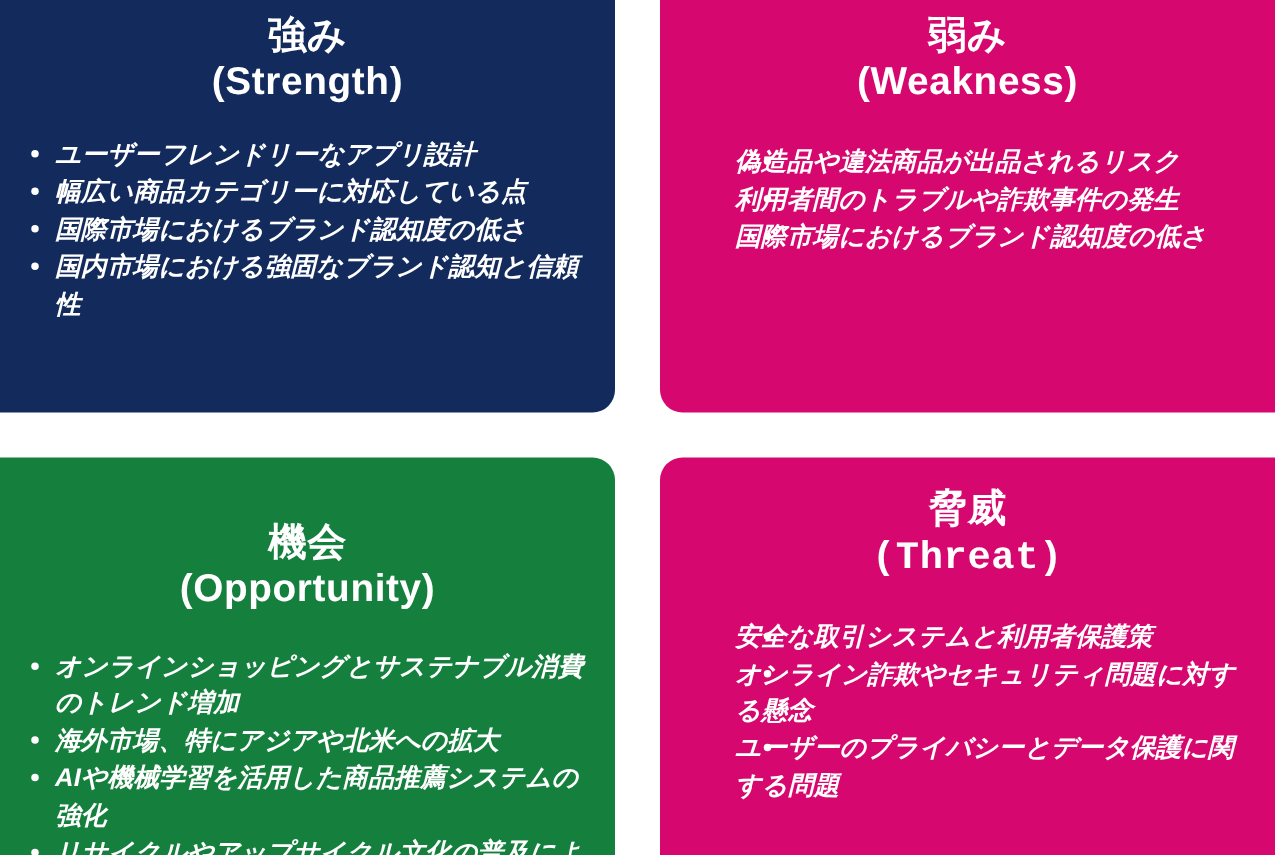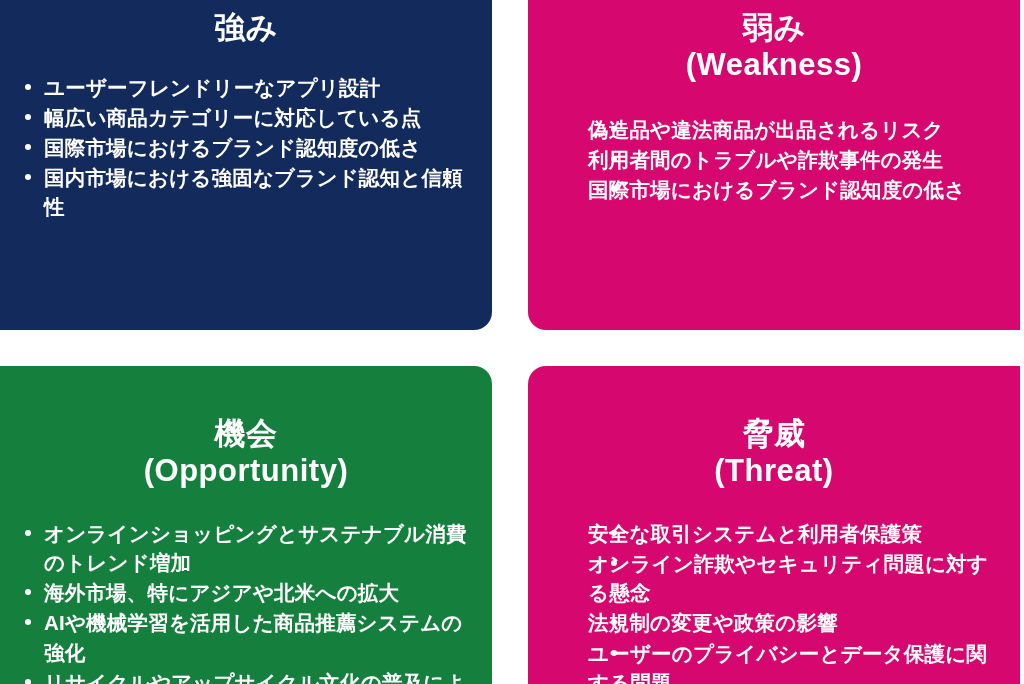--- a/index.html
+++ b/index.html
@@ -59,51 +59,53 @@
     list-style: none;
     font-size: 20.5px;
     line-height: 1.42;
     font-weight: bold;
   }
   .q-list li {
     position: relative;
     margin-bottom: 1px;
     padding-left: 2px;
     letter-spacing: 0.2px;
+    font-style: italic;
   }
   .q-list li::before {
     content: "";
     position: absolute;
     left: -17px;
     top: 11px;
     width: 6px;
     height: 6px;
     border-radius: 50%;
     background: #ffffff;
   }
   
   .quadrant.strength .q-title { margin-top: 2px; }
   .quadrant.strength .q-list { margin-top: 16px; }
   .quadrant.weakness .q-title { margin-top: 2px; }
   .quadrant.weakness .q-list { margin-top: 22px; padding-left: 44px; }
   .quadrant.weakness .q-list li::before { left: 25px; }
   .quadrant.opportunity .q-title { margin-top: 42px; }
   .quadrant.opportunity .q-list { margin-top: 20px; }
-  .quadrant.threat .q-title { margin-top: 42px; }
+  .quadrant.threat .q-title { margin-top: 18px; font-family: Liberation Mono, monospace; }
   .quadrant.threat .q-list { margin-top: 20px; padding-left: 44px; }
   .quadrant.threat .q-list li::before { left: 25px; }
 </style>
 </head>
 <body>
 
 <div class="swot-grid">
 
   <section class="quadrant strength">
     <h2 class="q-title">
       <span class="jp">強み</span>
+      <span class="en">(Strength)</span>
     </h2>
     <ul class="q-list">
       <li>ユーザーフレンドリーなアプリ設計</li>
       <li>幅広い商品カテゴリーに対応している点</li>
       <li>国際市場におけるブランド認知度の低さ</li>
       <li>国内市場における強固なブランド認知と信頼性</li>
     </ul>
   </section>
 
   <section class="quadrant weakness">
@@ -132,18 +134,17 @@
   </section>
 
   <section class="quadrant threat">
     <h2 class="q-title">
       <span class="jp">脅威</span>
       <span class="en">(Threat)</span>
     </h2>
     <ul class="q-list">
       <li>安全な取引システムと利用者保護策</li>
       <li>オンライン詐欺やセキュリティ問題に対する懸念</li>
-      <li>法規制の変更や政策の影響</li>
       <li>ユーザーのプライバシーとデータ保護に関する問題</li>
     </ul>
   </section>
 
 </div>
 
 </body></html>

